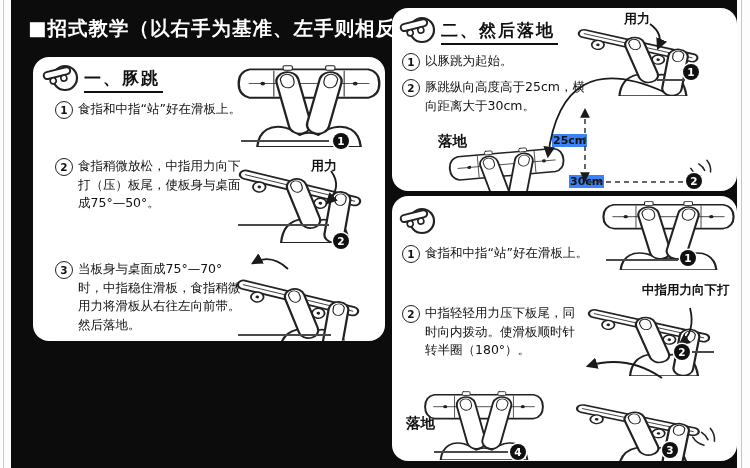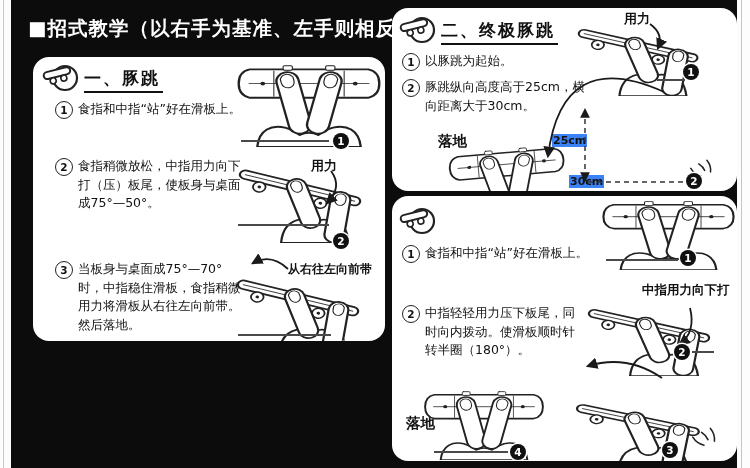--- a/index.html
+++ b/index.html
@@ -139,21 +139,20 @@
     <svg class="illus" style="left:202px;top:2px;" width="148" height="88" viewBox="0 0 160 118" preserveAspectRatio="none">
         <use href="#sym-topview"></use>
       </svg>
     <svg class="illus" style="left:198px;top:94px;" width="152" height="92" viewBox="0 0 170 130" preserveAspectRatio="none">
         <use href="#sym-tilted"></use>
       </svg>
     <div class="lbl" style="left:278px;top:100px;">用力</div>
     <svg class="illus" style="left:196px;top:204px;" width="152" height="92" viewBox="0 0 170 130" preserveAspectRatio="none">
         <use href="#sym-tilted"></use>
       </svg>
-    <div class="lbl" style="left:255px;top:204px;font-size:12px;">从右往左向前带</div>
 
     <div class="lbl" style="left:18px;top:352px;font-size:14.5px;">落地</div>
     <svg class="illus" style="left:28px;top:308px;" width="128" height="80" viewBox="0 0 160 118" preserveAspectRatio="none">
         <use href="#sym-topview"></use>
       </svg>
     <svg class="illus" style="left:172px;top:312px;" width="158" height="88" viewBox="0 0 170 130" preserveAspectRatio="none">
         <use href="#sym-tilted"></use>
       </svg>
     <svg class="illus" style="left:306px;top:362px;" width="30" height="26" viewBox="0 0 34 30">
         <use href="#sym-bounce"></use>
@@ -174,21 +173,21 @@
     <div class="mk" style="left:303px;top:285px;">3</div>
     <div class="mk" style="left:298px;top:376px;">4</div>
     <div class="mk" style="left:112px;top:379px;">5</div>
   </div>
 
   <div class="panel" style="left:392px;top:8px;width:345px;height:183px;">
     <div class="hdr" style="left:6px;top:7px;">
       <svg width="40" height="30" viewBox="0 0 40 30">
           <use href="#sym-boardicon"></use>
         </svg>
-      <div class="ttl">二、终极豚跳</div>
+      <div class="ttl">二、然后落地</div>
     </div>
 
     <div class="step" style="left:10px;top:44px;width:200px;">
       <span class="cnum">1</span>
       <div class="stext">以豚跳为起始。</div>
     </div>
     <div class="step" style="left:10px;top:70px;width:190px;">
       <span class="cnum">2</span>
       <div class="stext">豚跳纵向高度高于25cm，横向距离大于30cm。</div>
     </div>

